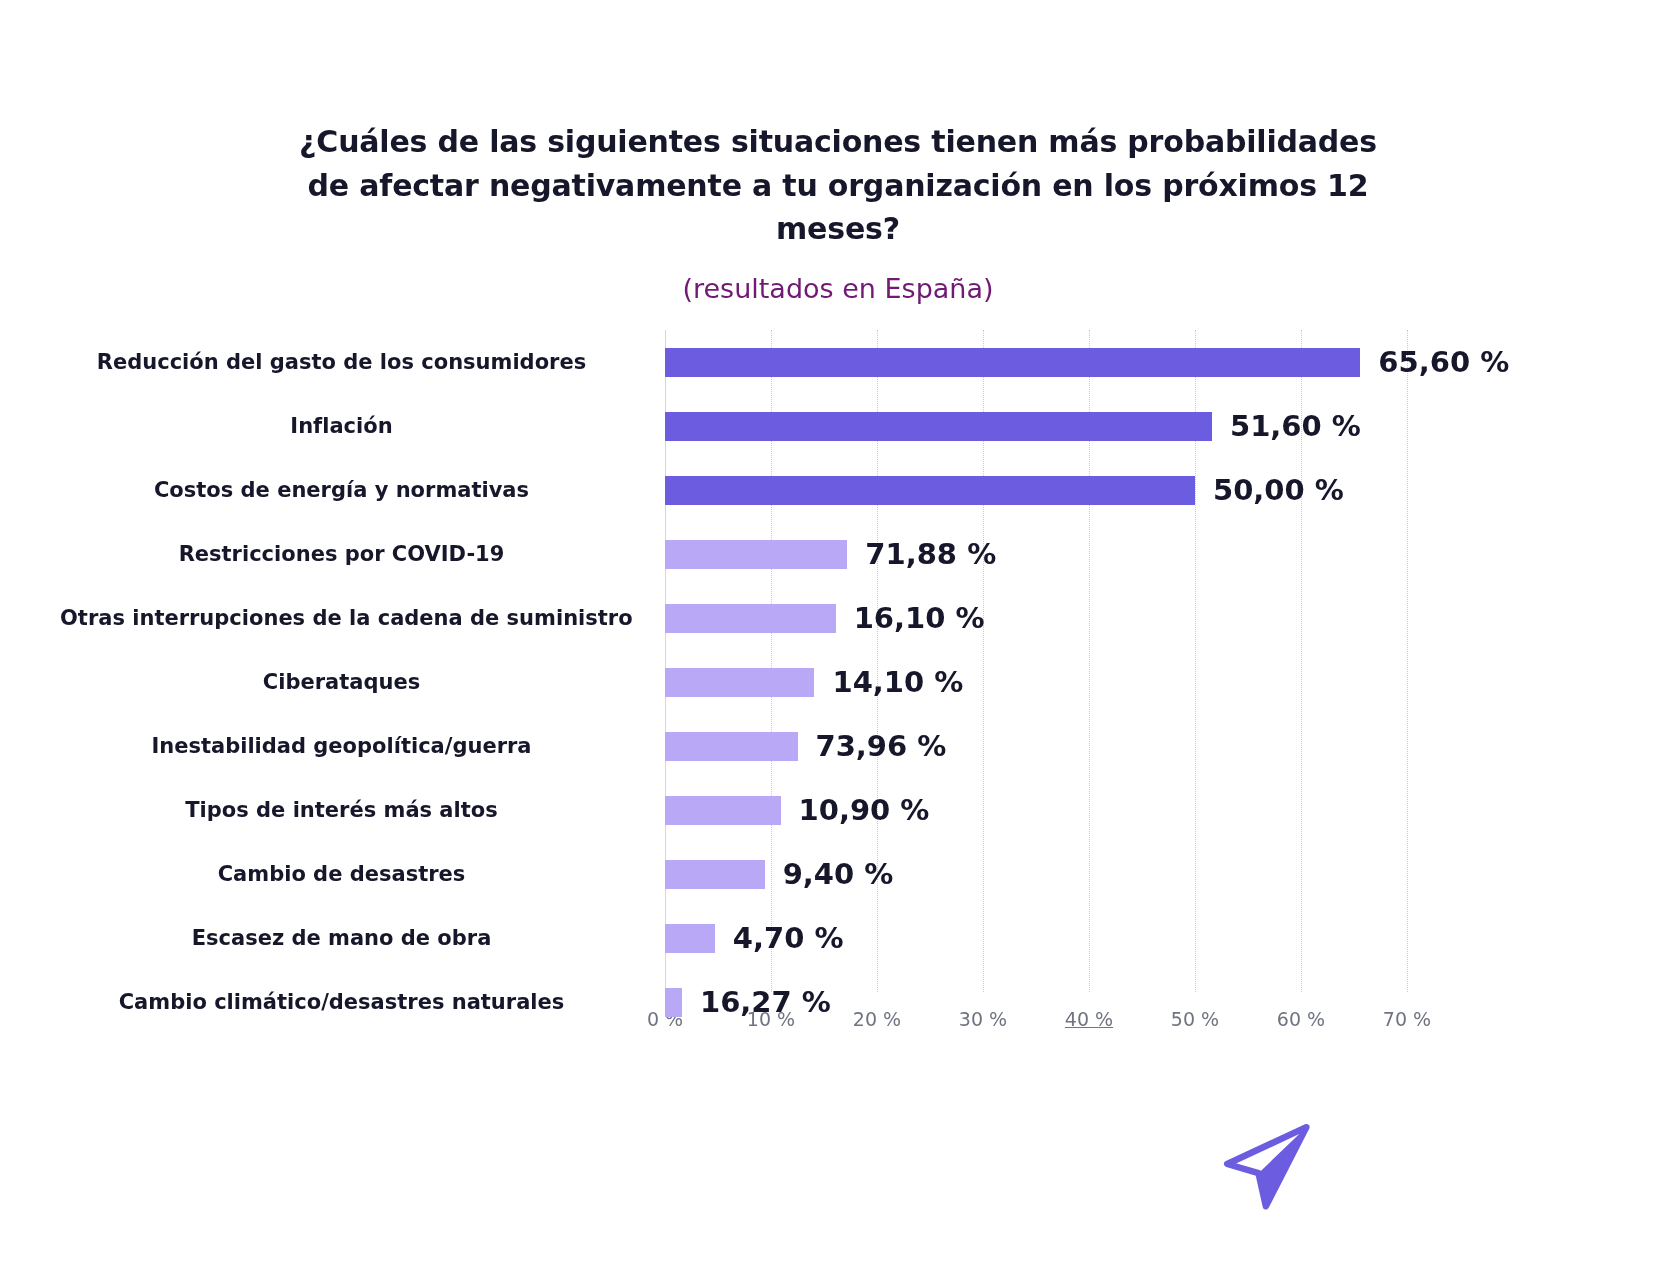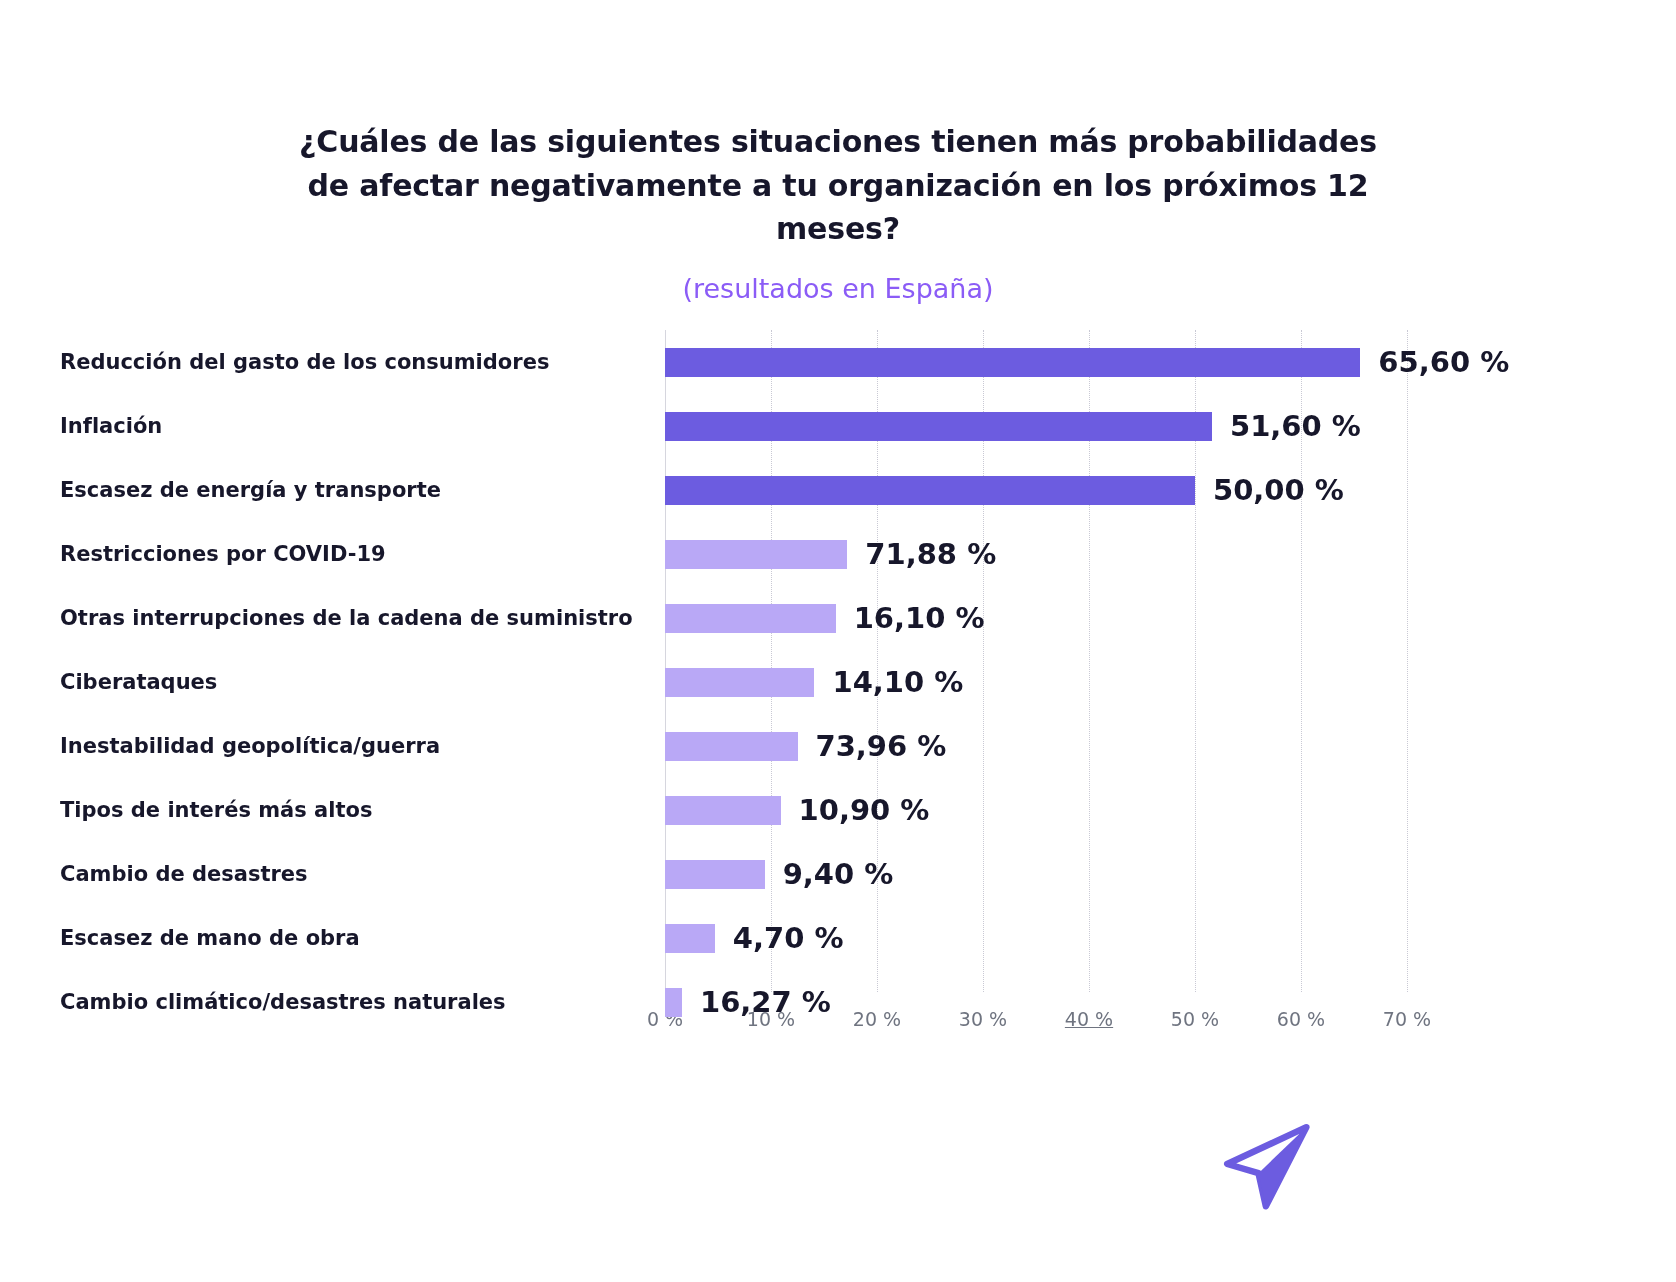--- a/index.html
+++ b/index.html
@@ -38,21 +38,21 @@
     line-height: 1.45;
     color: #17172b;
     letter-spacing: -0.2px;
     max-width: 1120px;
     margin: 0 auto;
   }
   .chart-subtitle {
     margin-top: 22px;
     font-size: 27px;
     font-weight: 400;
-    color: #8b5cf6;
+    color: #701a75;
   }
 
   
   .plot {
     position: absolute;
     left: 60px;
     top: 330px;
     width: 1560px;
     height: 760px;
   }
@@ -91,21 +91,21 @@
     width: 1560px;
   }
   .row {
     position: relative;
     height: 64px;
     display: flex;
     align-items: center;
   }
   .row-label {
     width: 605px;
-    text-align: left;
+    text-align: center;
     padding-right: 42px;
     font-size: 21px;
     font-weight: bold;
     color: #17172b;
     white-space: nowrap;
   }
   .bar-area {
     position: relative;
     flex: 1;
     height: 64px;
@@ -175,21 +175,21 @@
           </div>
         </div>
         <div class="row">
           <div class="row-label">Inflación</div>
           <div class="bar-area">
             <div class="bar strong" style="width: 546.96px;"></div>
             <div class="bar-value">51,60 %</div>
           </div>
         </div>
         <div class="row">
-          <div class="row-label">Escasez de energía y transporte</div>
+          <div class="row-label">Costos de energía y normativas</div>
           <div class="bar-area">
             <div class="bar strong" style="width: 530px;"></div>
             <div class="bar-value">50,00 %</div>
           </div>
         </div>
         <div class="row">
           <div class="row-label">Restricciones por COVID-19</div>
           <div class="bar-area">
             <div class="bar" style="width: 182.32px;"></div>
             <div class="bar-value">71,88 %</div>

